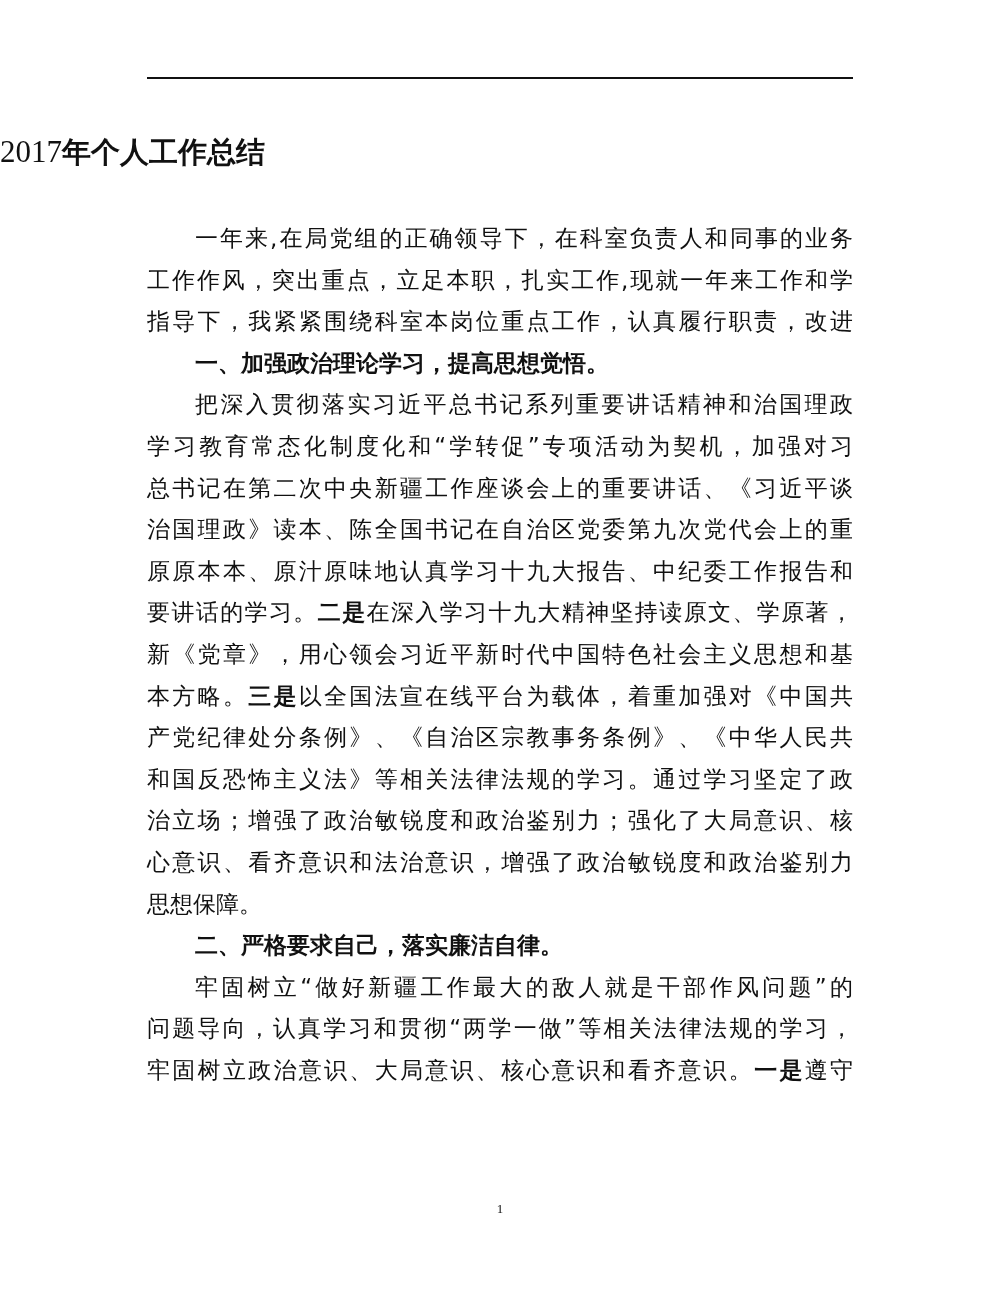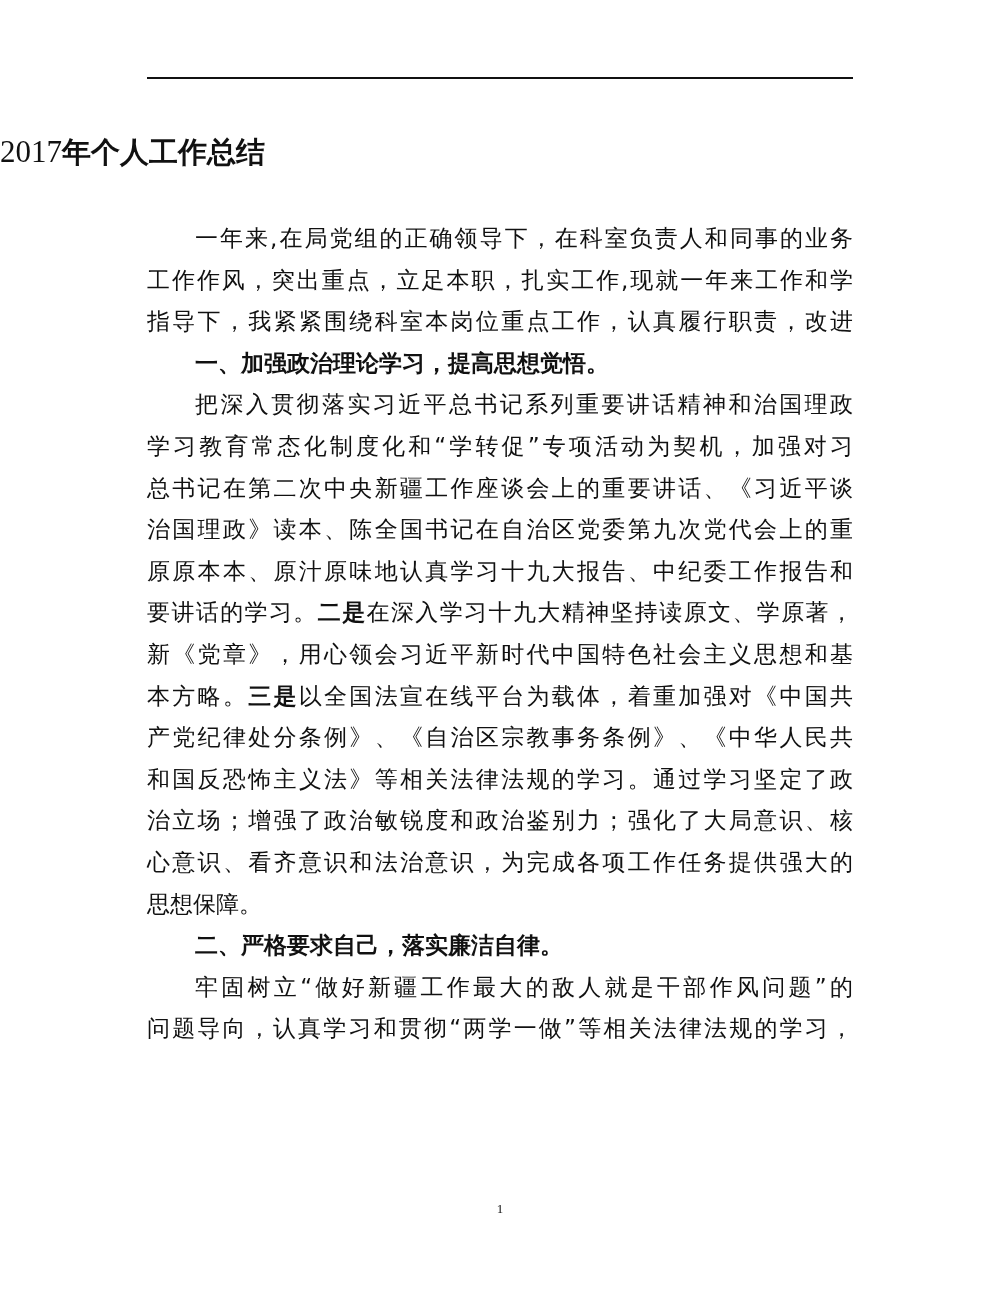--- a/index.html
+++ b/index.html
@@ -97,21 +97,22 @@
       <div class="line"><span>学习教育常态化制度化和“学转促”专项活动为契机，加强对习</span></div>
       <div class="line"><span>总书记在第二次中央新疆工作座谈会上的重要讲话、《习近平谈</span></div>
       <div class="line"><span>治国理政》读本、陈全国书记在自治区党委第九次党代会上的重</span></div>
       <div class="line"><span>原原本本、原汁原味地认真学习十九大报告、中纪委工作报告和</span></div>
       <div class="line"><span>要讲话的学习。</span><b>二是</b><span>在深入学习十九大精神坚持读原文、学原著，</span></div>
       <div class="line"><span>新《党章》，用心领会习近平新时代中国特色社会主义思想和基</span></div>
       <div class="line"><span>本方略。</span><b>三是</b><span>以全国法宣在线平台为载体，着重加强对《中国共</span></div>
       <div class="line"><span>产党纪律处分条例》、《自治区宗教事务条例》、《中华人民共</span></div>
       <div class="line"><span>和国反恐怖主义法》等相关法律法规的学习。通过学习坚定了政</span></div>
       <div class="line"><span>治立场；增强了政治敏锐度和政治鉴别力；强化了大局意识、核</span></div>
-      <div class="line"><span>心意识、看齐意识和法治意识，为完成各项工作任务提供强大的</span></div>
+      <div class="line"><span>心意识、看齐意识和法治意识，增强了政治敏锐度和政治鉴别力</span></div>
       <div class="line last"><span>思想保障。</span></div>
       <div class="line indent heading last"><span>二、严格要求自己，落实廉洁自律。</span></div>
       <div class="line indent"><span>牢固树立“做好新疆工作最大的敌人就是干部作风问题”的</span></div>
       <div class="line"><span>问题导向，认真学习和贯彻“两学一做”等相关法律法规的学习，</span></div>
+      <div class="line"><span>牢固树立政治意识、大局意识、核心意识和看齐意识。</span><b>一是</b><span>遵守</span></div>
     </div>
 
   <div class="page-number">1</div>
 </div>
 
 </body></html>

